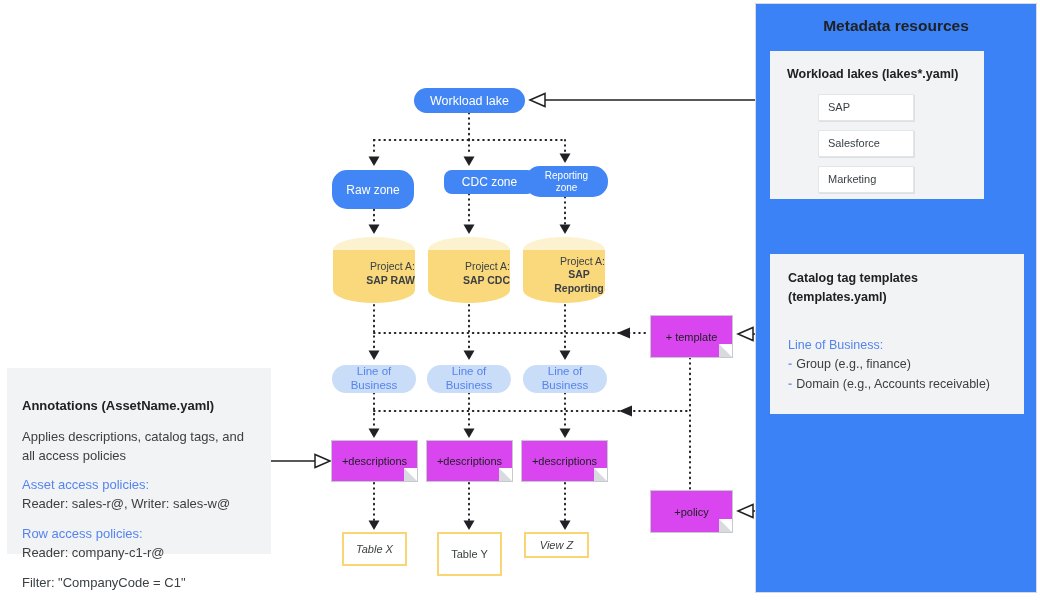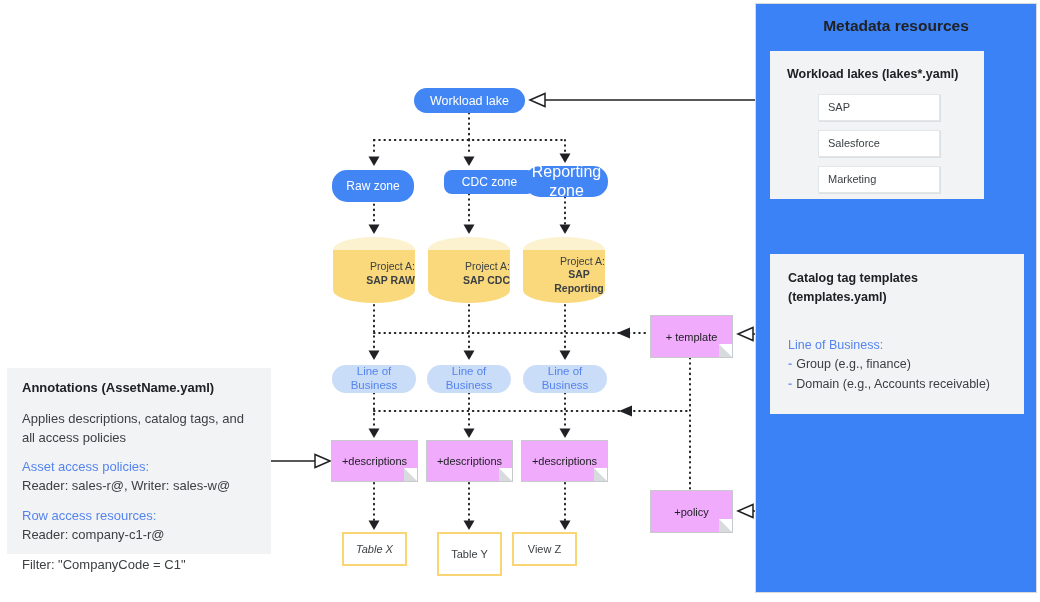--- a/index.html
+++ b/index.html
@@ -17,40 +17,40 @@
 
   .pill-blue { background:#4285F4; color:#fff; border-radius:15px; font-size:12.5px; }
   .pill-light { background:#C9DCF8; color:#5684EE; border-radius:15px; font-size:11.5px; line-height:1.2; padding:2px 10px; }
 
   .cylinder { position:absolute; z-index:2; width:82px; height:66px; }
   .cyl-top { position:absolute; top:0; left:0; right:0; height:26px; border-radius:50%; background:#FDF2CF; }
   .cyl-body { position:absolute; top:13px; left:0; right:0; bottom:0; background:#FAD97D; border-radius:0 0 50% 50% / 0 0 13px 13px; }
   .cyl-text { position:absolute; inset:0; display:flex; flex-direction:column; justify-content:center; align-items:flex-end; padding-top:8px; font-size:10.5px; line-height:1.3; color:#3C4043; text-align:center; }
   .cyl-text .b { font-weight:bold; }
 
-  .note { position:absolute; z-index:2; background:#f0abfc; border:1px solid #C6CACD; display:flex; align-items:center; justify-content:center; font-size:11px; font-weight:500; color:#202124; }
+  .note { position:absolute; z-index:2; background:#d946ef; border:1px solid #C6CACD; display:flex; align-items:center; justify-content:center; font-size:11px; font-weight:500; color:#202124; }
   .note::before { content:""; position:absolute; bottom:0; right:0; border-style:solid; border-width:0 13px 13px 0; border-color:#fff #fff #D8DBDE #D8DBDE; }
 
   .tablebox { position:absolute; z-index:2; background:#fff; border:2px solid #F9D673; display:flex; align-items:center; justify-content:center; font-size:11px; color:#3C4043; }
 
   .callout { position:absolute; z-index:2; background:#F1F3F4; }
-  .annotations { left:7px; top:368px; width:264px; height:186px; padding:10px 15px; font-size:13px; line-height:1.5; }
+  .annotations { left:7px; top:368px; width:264px; height:186px; padding:28px 15px; font-size:13px; line-height:1.5; }
   .annotations .ttl { font-weight:bold; color:#202124; margin-bottom:11px; font-size:13px; }
   .annotations .intro { margin-bottom:9px; }
   .blue-h { color:#5684EE; }
   .annotations .sect { margin-bottom:10px; }
   .annotations .sect .blue-h { margin-bottom:0; }
 
   .panel { position:absolute; z-index:1; left:755px; top:3px; width:282px; height:590px; background:#3b82f6; border:1px solid #D7DADD; }
   .panel-title { text-align:center; padding-top:13px; font-size:15.5px; font-weight:bold; color:#202124; }
   .graybox { position:absolute; background:#F1F3F4; font-size:12.5px; line-height:1.55; }
   .gb1 { left:14px; top:47px; width:214px; height:148px; padding:14px 0 2px 17px; }
   .gb1 .gtitle { margin-bottom:10px; }
   .gtitle { font-weight:bold; color:#202124; }
-  .lake-card { margin:0 0 9px 31px; width:122px; height:27px; background:#fff; border:1px solid #E3E6E8; box-shadow:1px 1px 0 #DDE0E3; font-size:11px; color:#3C4043; display:flex; align-items:center; padding-left:9px; }
+  .lake-card { margin:0 0 9px 31px; width:96px; height:27px; background:#fff; border:1px solid #E3E6E8; box-shadow:1px 1px 0 #DDE0E3; font-size:11px; color:#3C4043; display:flex; align-items:center; padding-left:9px; }
   .gb2 { left:14px; top:250px; width:254px; height:160px; padding:15px 14px 0 18px; }
   .gb3 { left:14px; top:432px; width:254px; height:156px; padding:15px 14px 0 18px; }
   .mt12 { margin-top:28px; }
   .mt10 { margin-top:10px; }
   .bullet .dash { color:#7C9AF7; margin-right:4px; font-weight:bold; }
 </style>
 </head>
 <body>
 
 <div class="stage">
@@ -108,23 +108,23 @@
     <polygon class="hollow" points="738,334 753,327.5 753,340.5"></polygon>
     <path class="solid" d="M768 511 H753"></path>
     <polygon class="hollow" points="738,511 753,504.5 753,517.5"></polygon>
 
     <path class="solid" d="M271 461 H315"></path>
     <polygon class="hollow" points="330,461 315,454.5 315,467.5"></polygon>
   </svg>
 
   <div class="node pill-blue" style="left:414px; top:88px; width:111px; height:25px;">Workload lake</div>
 
-  <div class="node pill-blue" style="left:332px; top:170px; width:82px; height:32px; font-size:12px;">Raw zone</div>
+  <div class="node pill-blue" style="left:332px; top:170px; width:82px; height:39px; font-size:12px;">Raw zone</div>
   <div class="node pill-blue" style="left:444px; top:170px; width:91px; height:24px; font-size:12px;border-radius:8px;">CDC zone</div>
-  <div class="node pill-blue" style="left:525px; top:166px; width:83px; height:31px; font-size:16px; line-height:1.15; padding:2px 12px;">Reporting zone</div>
+  <div class="node pill-blue" style="left:525px; top:166px; width:83px; height:31px; font-size:10px; line-height:1.15; padding:2px 12px;">Reporting zone</div>
 
   <div class="cylinder" style="left:333px; top:237px;">
     <div class="cyl-top"></div>
     <div class="cyl-body"></div>
     <div class="cyl-text">
       <span>Project A:</span>
       <span class="b">SAP RAW</span>
     </div>
   </div>
   <div class="cylinder" style="left:428px; top:237px;">
@@ -150,31 +150,31 @@
 
   <div class="note" style="left:331px; top:440px; width:87px; height:42px;">+descriptions</div>
   <div class="note" style="left:426px; top:440px; width:87px; height:42px;">+descriptions</div>
   <div class="note" style="left:521px; top:440px; width:87px; height:42px;">+descriptions</div>
 
   <div class="note" style="left:650px; top:315px; width:83px; height:43px;">+ template</div>
   <div class="note" style="left:650px; top:490px; width:83px; height:43px;">+policy</div>
 
   <div class="tablebox" style="left:342px; top:532px; width:65px; height:34px;font-style:italic;">Table X</div>
   <div class="tablebox" style="left:437px; top:532px; width:65px; height:44px;">Table Y</div>
-  <div class="tablebox" style="left:512px; top:532px; width:65px; height:34px;">View Z</div>
+  <div class="tablebox" style="left:524px; top:532px; width:65px; height:26px;font-style:italic;">View Z</div>
 
   <div class="callout annotations">
     <div class="ttl">Annotations (AssetName.yaml)</div>
     <div class="intro">Applies descriptions, catalog tags, and all access policies</div>
     <div class="sect">
       <div class="blue-h">Asset access policies:</div>
       <div>Reader: sales-r@, Writer: sales-w@</div>
     </div>
     <div class="sect">
-      <div class="blue-h">Row access resources:</div>
+      <div class="blue-h">Row access policies:</div>
       <div>Reader: company-c1-r@</div>
     </div>
     <div>Filter: "CompanyCode = C1"</div>
   </div>
 
   <div class="panel">
     <div class="panel-title">Metadata resources</div>
 
     <div class="graybox gb1">
       <div class="gtitle" style="font-size:12.5px;">Workload lakes (lakes*.yaml)</div>

